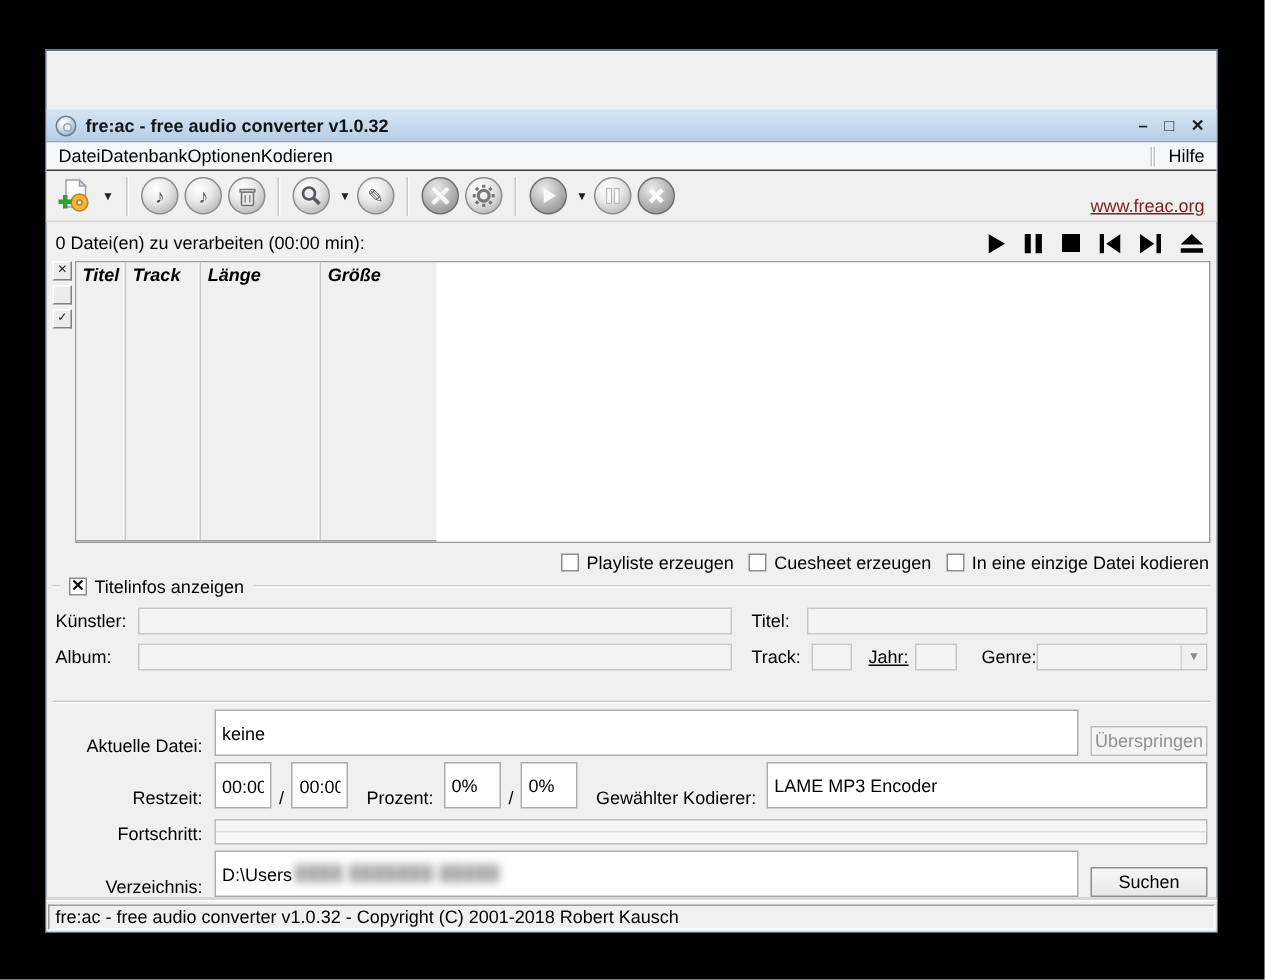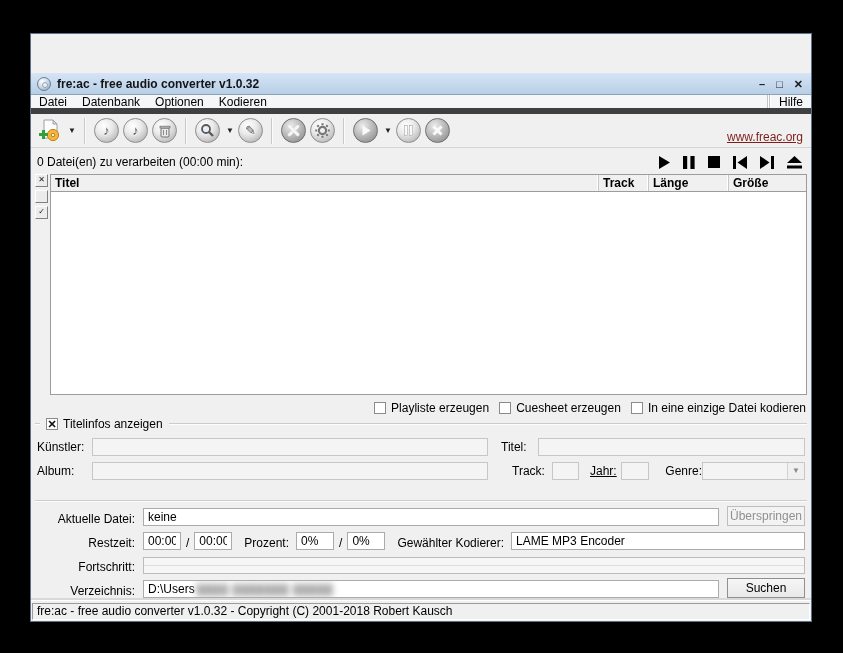--- a/index.html
+++ b/index.html
@@ -42,22 +42,22 @@
     content: ""; position: absolute; left: 4px; top: 4px;
     width: 4px; height: 4px; border-radius: 50%;
     background: #e9eff6; border: 1px solid #93a5b7;
   }
   .title-text { font-weight: bold; color: #121417; }
   .win-controls { margin-left: auto; display: flex; gap: 11px; align-items: center; padding-right: 2px; }
   .win-btn { font-weight: bold; font-size: 11px; color: #1b1b1b; line-height: 12px; cursor: default; }
   
   .menubar {
     height: 19px; flex: 0 0 19px; background: #f4f6f8;
-    border-bottom: 6px solid #404040;
-    display: flex; align-items: center; gap: 15px; padding: 0 8px;
+    border-bottom: 1px solid #404040;
+    display: flex; align-items: center; padding: 0 8px;
   }
   .menu-item { cursor: default; }
   .menu-right { margin-left: auto; display: flex; align-items: center; gap: 7px; }
   .menu-sep { width: 1px; height: 13px; background: #c4c4c4; box-shadow: 2px 0 0 #c4c4c4, 1px 0 0 #ffffff, 3px 0 0 #ffffff; margin-right: 4px; }
   
   .toolbar {
     height: 34px; flex: 0 0 34px; background: #f0f0f0;
     border-bottom: 1px solid #d4d4d4;
     display: flex; align-items: center; padding: 0 5px; gap: 2px;
   }
@@ -83,21 +83,21 @@
   .transport { margin-left: auto; display: flex; align-items: center; gap: 13px; padding-right: 3px; }
   .tr-ic { display: flex; align-items: center; }
   
   .table-zone { flex: 1 1 auto; min-height: 0; display: flex; gap: 2px; }
   .mini-col { flex: 0 0 13px; display: flex; flex-direction: column; gap: 3px; }
   .mini-btn {
     width: 13px; height: 13px; background: #ececec;
     border: 1px solid; border-color: #ffffff #808080 #808080 #ffffff;
     font-size: 8px; line-height: 10px; text-align: center; color: #222;
   }
-  .jl-table { flex: 1 1 auto; display: flex; flex-direction: column; border: 1px solid #9c9c9c; background: #fff; min-height: 0; }
+  .jl-table { flex: 1 1 auto; display: flex; flex-direction: row; border: 1px solid #9c9c9c; background: #fff; min-height: 0; font-style: italic; }
   .thead { flex: 0 0 17px; display: flex; background: #f0f0f0; border-bottom: 1px solid #9c9c9c; font-weight: bold; }
   .th { padding: 1px 4px; border-right: 1px solid #c9c9c9; box-shadow: inset -1px 0 0 #ffffff; }
   .th:last-child { border-right: none; box-shadow: none; }
   .th-titel { flex: 1 1 auto; }
   .th-track { flex: 0 0 50px; }
   .th-laenge { flex: 0 0 80px; }
   .th-groesse { flex: 0 0 77px; }
   .tbody { flex: 1 1 auto; background: #fff; }
   
   .options-row { flex: 0 0 21px; display: flex; align-items: center; justify-content: flex-end; gap: 10px; padding: 4px 1px 0 0; }
@@ -116,37 +116,37 @@
   .tag-row { display: flex; align-items: center; margin: 5px 2px 0 2px; height: 19px; }
   .lbl { flex: 0 0 auto; }
   .in-dis {
     height: 18px; background: #f4f4f4; border: 1px solid #c7c7c7;
     font: inherit; color: #444; padding: 0 3px;
   }
   .w-artist { flex: 0 0 55px; }
   .in-left { width: 396px; }
   .w-titel { margin-left: 13px; flex: 0 0 37px; }
   .in-right { flex: 1 1 auto; }
-  .w-track { margin-left: 24px; flex: 0 0 40px; }
+  .w-track { margin-left: 13px; flex: 0 0 40px; }
   .in-track { width: 27px; }
   .w-jahr { margin-left: 11px; flex: 0 0 31px; text-decoration: underline; }
   .in-jahr { width: 28px; }
   .w-genre { margin-left: 11px; flex: 0 0 42px; text-align: right; }
   .combo { flex: 1 1 auto; position: relative; height: 18px; background: #f4f4f4; border: 1px solid #c7c7c7; }
   .combo-btn {
     position: absolute; right: 0; top: 0; bottom: 0; width: 17px;
     background: #f0f0f0; border-left: 1px solid #d2d2d2;
     display: flex; align-items: center; justify-content: center;
     font-size: 8px; color: #8a8a8a;
   }
   .hr-sep { flex: 0 0 2px; border-top: 1px solid #cbcbcb; border-bottom: 1px solid #fdfdfd; margin: 8px 0 2px 0; }
   
   .enc-row { flex: 0 0 20px; display: flex; align-items: flex-end; margin: 2px 2px; }
   .enc-lbl { flex: 0 0 106px; text-align: right; padding-right: 8px; }
-  .in-en { height: 18px; background: #fff; border: 1px solid #ababab; font: inherit; color: #000; padding: 0 4px; }
+  .in-en { height: 31px; background: #fff; border: 1px solid #ababab; font: inherit; color: #000; padding: 0 4px; }
   .flex1 { flex: 1 1 auto; }
   .w-time { width: 38px; flex: 0 0 38px; }
   .w-pct { width: 38px; flex: 0 0 38px; }
   .slash { padding: 0 5px; }
   .ml { margin-left: 12px; padding-right: 7px; }
   .btn {
     flex: 0 0 78px; height: 20px; margin-left: 8px;
     background: linear-gradient(#f6f6f6, #e9e9e9);
     border: 1px solid #8f8f8f; text-align: center; line-height: 18px;
   }

